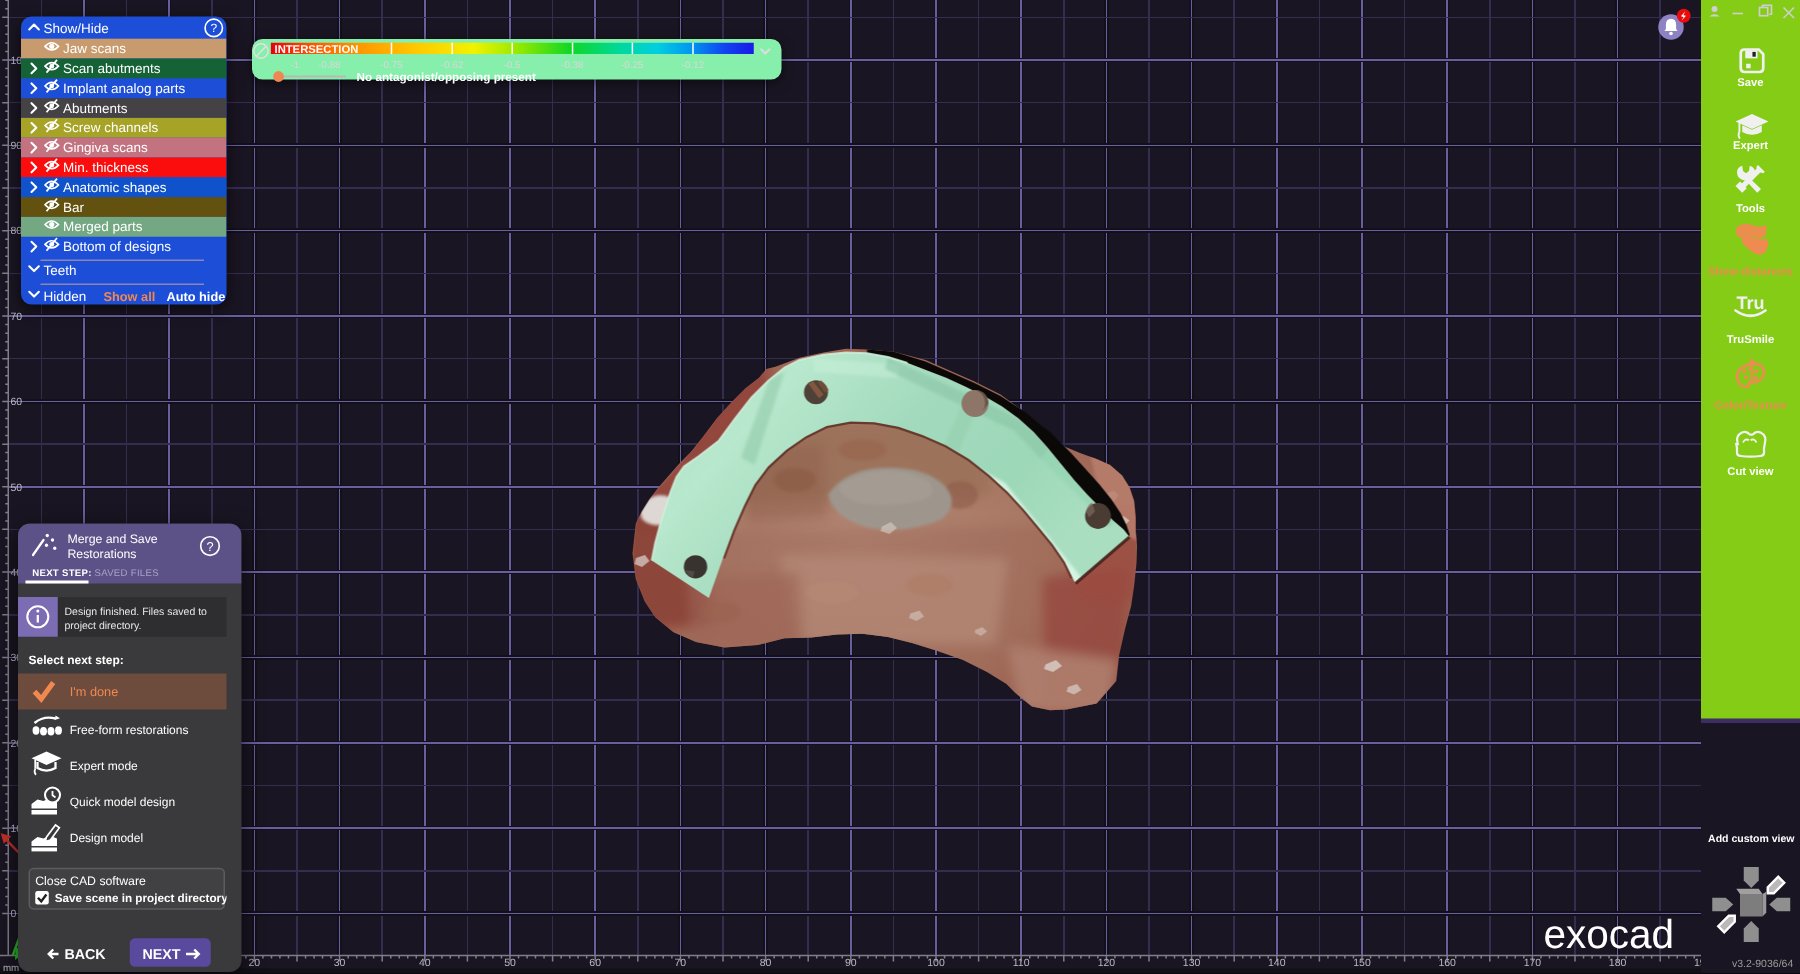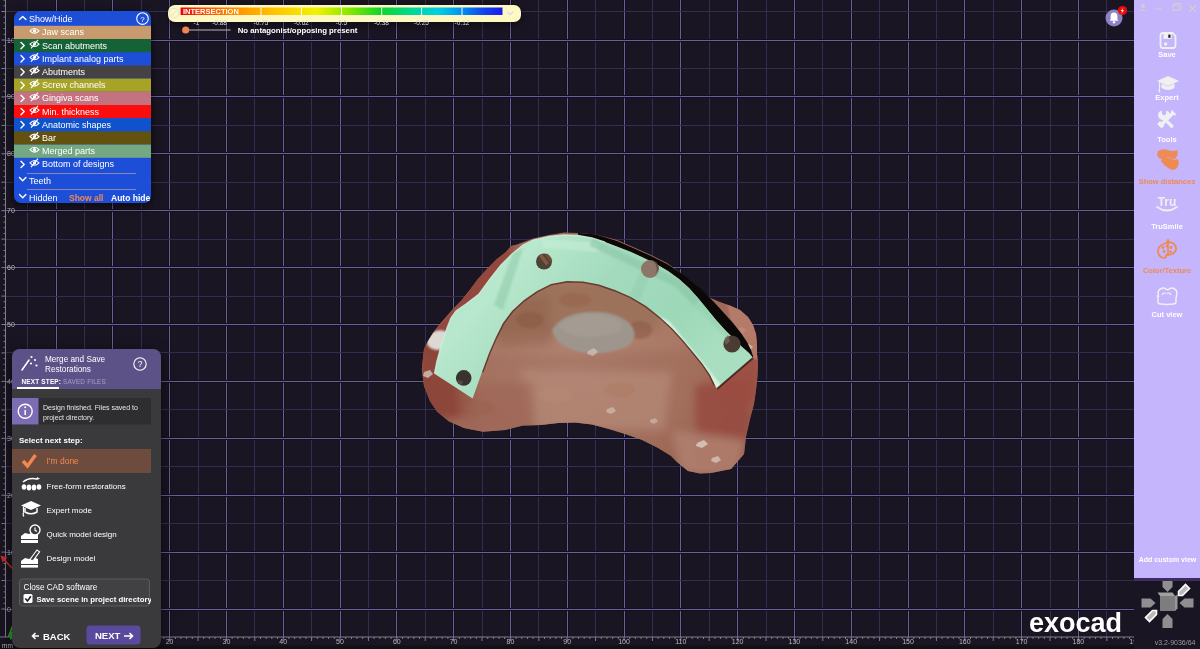--- a/index.html
+++ b/index.html
@@ -269,21 +269,21 @@
  <path d="M539,256 l3,-2 7,9 -3,2.5z" fill="#8a5a40" opacity="0.9"></path>
  <path d="M545,255 l2.5,-1.5 5,6.5 -2.5,2z" fill="#7a4e38" opacity="0.8"></path>
  <circle cx="650" cy="269" r="9" fill="#8d7668"></circle>
  <path d="M650,260 a9,9 0 0 1 9,9 l-4,5 a9,9 0 0 0 -5,-14z" fill="#5e4c42" opacity="0.8"></path>
  <circle cx="732" cy="344" r="8.6" fill="#4a3b33"></circle>
  <path d="M724,341 a8.6,8.6 0 0 1 4,-6 l2,6 -4,4z" fill="#7a6a5e" opacity="0.7"></path>
  <circle cx="463.7" cy="377.9" r="7.8" fill="#38332f"></circle>
  <path d="M457,380 a7.8,7.8 0 0 0 5,5 l1,-4z" fill="#5e564e" opacity="0.7"></path>
 </g>
 </svg>
-<div style="position:absolute;left:1029px;top:608px;width:106px;font-family:'Liberation Sans',sans-serif;font-size:27px;font-weight:bold;color:#fff;letter-spacing:0px">exocad</div>
+<div style="position:absolute;left:1029px;top:608px;width:106px;font-family:'Liberation Sans',sans-serif;font-size:27px;font-weight:normal;color:#fff;letter-spacing:0px">exocad</div>
 <div style="position:absolute;left:14px;top:11px;width:137px;height:192px;background:#1d4ed8;border-radius:7px;box-shadow:0 3px 10px rgba(0,0,0,0.55);font-size:9px;color:#fff">
 <svg width="137" height="192" style="position:absolute;left:0;top:0">
 <path d="M5.5,8.6 l3.2,-3.2 3.2,3.2" fill="none" stroke="#fff" stroke-width="1.4" stroke-linecap="round" stroke-linejoin="round"></path>
 <text x="15" y="11" font-size="9" fill="#fff">Show/Hide</text>
 <circle cx="128.5" cy="7.6" r="5.8" fill="none" stroke="#fff" stroke-width="1.1"></circle>
         <text x="128.5" y="10.6" font-size="8" fill="#fff" text-anchor="middle">?</text>
 <rect x="0" y="14.8" width="137" height="13.2" fill="#c79b6e"></rect>
 <g transform="translate(16,16.7)">
           <path d="M0,3.2 Q4.5,-1.6 9,3.2 Q4.5,8 0,3.2z" fill="none" stroke="#fff" stroke-width="1.1"></path>
           <circle cx="4.5" cy="3.2" r="1.7" fill="#fff"></circle>
@@ -367,21 +367,21 @@
 <line x1="13" y1="162.5" x2="122" y2="162.5" stroke="#8d85b2" stroke-width="1"></line>
 <path d="M5.5,166.5 l3.2,3.2 3.2,-3.2" fill="none" stroke="#fff" stroke-width="1.4" stroke-linecap="round" stroke-linejoin="round"></path>
 <text x="15" y="172.5" font-size="9" fill="#fff">Teeth</text>
 <line x1="13" y1="178.5" x2="122" y2="178.5" stroke="#8d85b2" stroke-width="1"></line>
 <path d="M5.5,183.5 l3.2,3.2 3.2,-3.2" fill="none" stroke="#fff" stroke-width="1.4" stroke-linecap="round" stroke-linejoin="round"></path>
 <text x="15" y="189.5" font-size="9" fill="#fff">Hidden</text>
 <text x="55" y="189.5" font-size="8.5" font-weight="bold" fill="#f08850">Show all</text>
 <text x="97" y="189.5" font-size="8.5" font-weight="bold" fill="#fff">Auto hide</text>
 </svg>
 </div>
-<div style="position:absolute;left:168px;top:5px;width:353px;height:17px;background:#fef9c3;border-radius:7px;box-shadow:0 2px 8px rgba(0,0,0,0.5)">
+<div style="position:absolute;left:168px;top:26px;width:353px;height:27px;background:#86efac;border-radius:7px;box-shadow:0 2px 8px rgba(0,0,0,0.5)">
 <svg width="353" height="31.5" style="position:absolute;left:0;top:0">
 <circle cx="6" cy="8" r="4.8" fill="none" stroke="#e0e0e0" stroke-width="1"></circle>
         <line x1="3" y1="11.3" x2="9.3" y2="4.9" stroke="#e0e0e0" stroke-width="1"></line>
 <defs>
           <linearGradient id="jet" x1="0" y1="0" x2="1" y2="0">
       <stop offset="0" stop-color="#e8000c"></stop>
             <stop offset="0.07" stop-color="#fb4a00"></stop>
       <stop offset="0.17" stop-color="#ff9000"></stop>
             <stop offset="0.3" stop-color="#ffc800"></stop>
       <stop offset="0.42" stop-color="#f2f200"></stop>
@@ -493,21 +493,21 @@
 <rect x="11.5" y="245" width="9" height="9" rx="1.5" fill="#fff"></rect>
 <path d="M13.3,249.5 l2.2,2.4 3.4,-4.6" fill="none" stroke="#222" stroke-width="1.6"></path>
 <text x="24.5" y="252.5" font-size="7.8" font-weight="bold" fill="#fff">Save scene in project directory</text>
 <path d="M27,287 l-6,0 m2.5,-3 l-3,3 3,3" stroke="#fff" stroke-width="1.6" fill="none"></path>
 <text x="31" y="290.5" font-size="9.5" font-weight="bold" fill="#fff">BACK</text>
 <rect x="74.5" y="276.5" width="54" height="19" rx="3.5" fill="#5a4a9e"></rect>
 <text x="83" y="290" font-size="9.5" font-weight="bold" fill="#fff">NEXT</text>
 <path d="M112,287 l8,0 m-2.5,-3 l3,3 -3,3" stroke="#fff" stroke-width="1.6" fill="none"></path>
 </svg>
     </div>
-<div style="position:absolute;left:1134px;top:0;width:66px;height:581px;background:#c4b5fd">
+<div style="position:absolute;left:1134px;top:0;width:66px;height:482px;background:#84cc16">
 <svg width="66" height="649" style="position:absolute;left:0;top:0">
 <g stroke="#cfcfcf" stroke-width="1.1" fill="none">
 <circle cx="9" cy="6" r="2" fill="#cfcfcf" stroke="none"></circle>
           <path d="M5.5,11 q3.5,-3 7,0z" fill="#cfcfcf" stroke="none"></path>
 <line x1="21" y1="9" x2="28" y2="9"></line>
 <rect x="39" y="5" width="5.5" height="5.5"></rect>
           <path d="M41,5 l0,-1.5 6,0 0,6 -1.5,0" fill="none"></path>
 <path d="M55,5 l7,7 m0,-7 l-7,7"></path>
 </g>
 <g transform="translate(0,29)">

